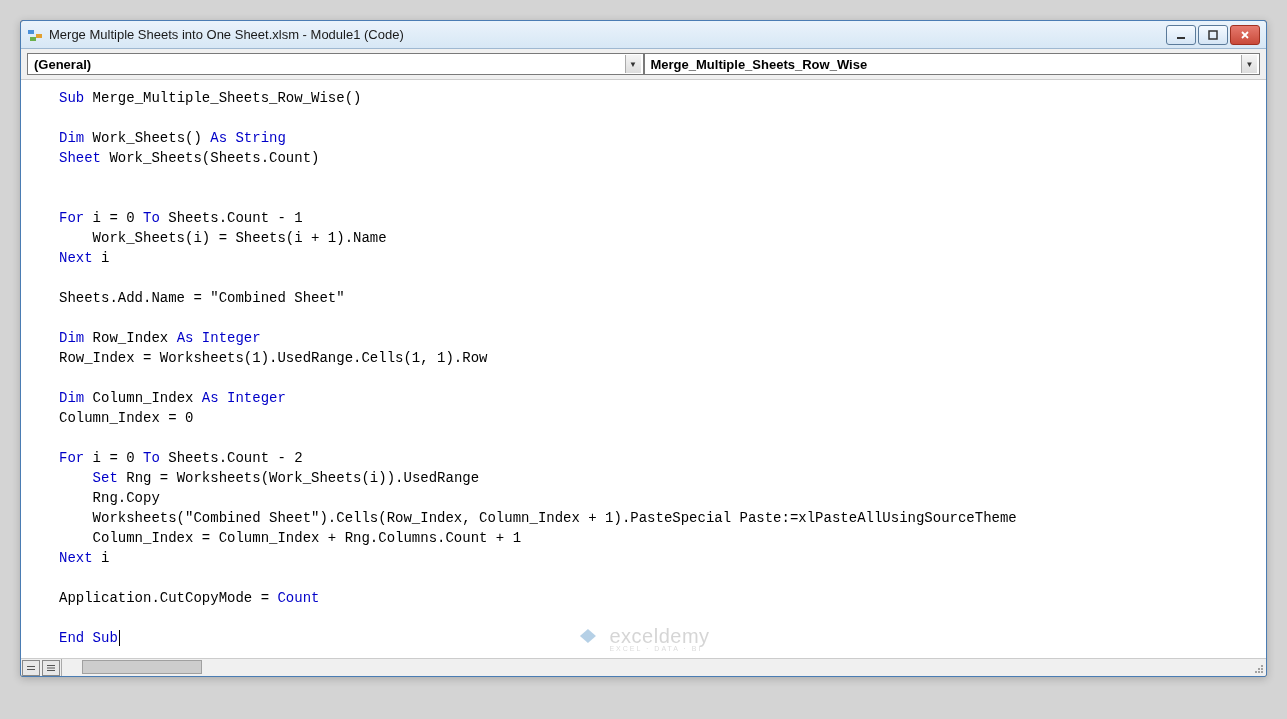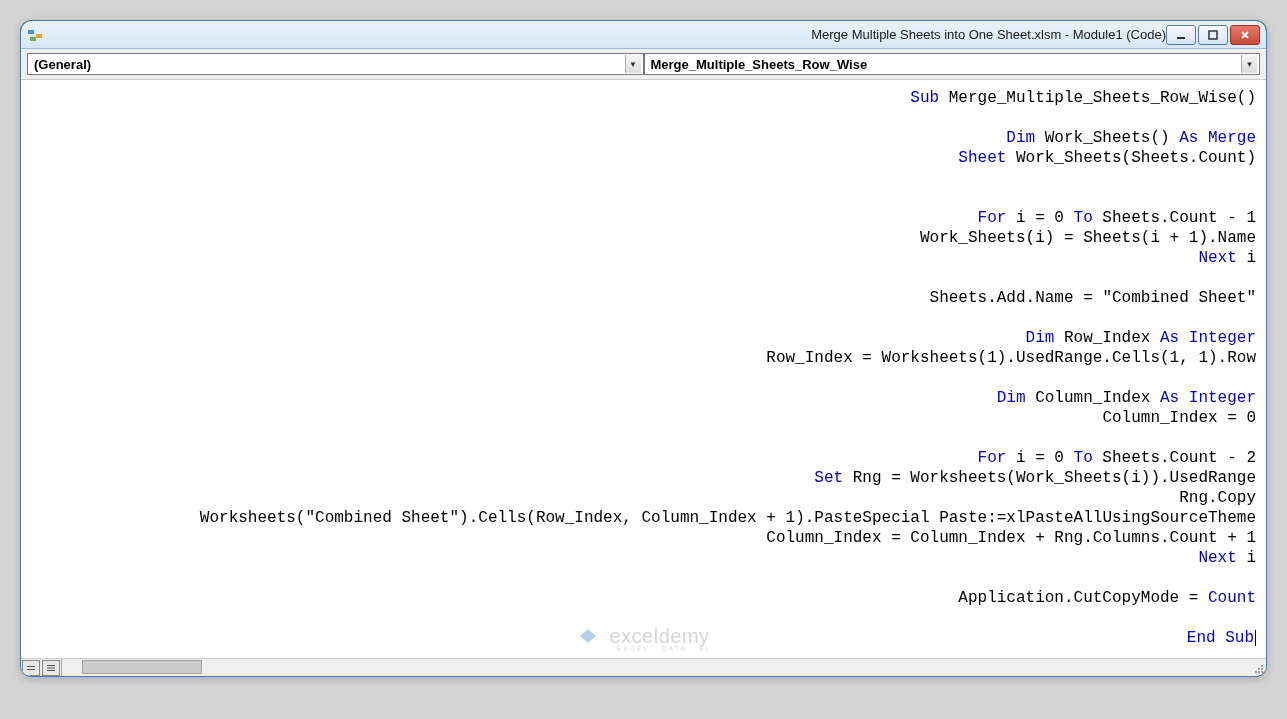--- a/index.html
+++ b/index.html
@@ -8,24 +8,23 @@
       font-family: "Segoe UI", Tahoma, sans-serif;
       font-size: 13px;
       padding: 20px;
       width: 1287px;
       height: 719px;
       overflow: hidden;
     }
     .window {
       background: #000000;
       border: 1px solid #4a7cb3;
-      border-radius: 11px;
+      border-radius: 3px;
       box-shadow: 0 2px 8px rgba(0,0,0,0.2);
       overflow: hidden;
-      text-align: right;
     }
     .titlebar {
       background: linear-gradient(to bottom, #eaf3fb 0%, #d7e7f5 100%);
       height: 28px;
       display: flex;
       align-items: center;
       padding: 0 6px;
       border-bottom: 1px solid #9fb8d1;
     }
     .titlebar-icon {
@@ -100,26 +99,25 @@
     }
     .code-container {
       background: #fff;
       position: relative;
     }
     .code-area {
       height: 578px;
       overflow: auto;
       padding: 8px 10px 8px 38px;
       font-family: Consolas, "Courier New", monospace;
-      font-size: 16px;
+      font-size: 14px;
       line-height: 20px;
       white-space: pre;
       color: #000;
       position: relative;
-      margin-left: 24px;
     }
     .code-area::-webkit-scrollbar { width: 16px; height: 16px; }
     .code-area::-webkit-scrollbar-track { background: #f0f0f0; }
     .code-area::-webkit-scrollbar-thumb { background: #c0c0c0; border: 1px solid #a0a0a0; }
     .kw { color: #0000c8; }
     .cursor {
       display: inline-block;
       width: 1px;
       height: 16px;
       background: #000;
@@ -242,21 +240,21 @@
     </div>
     <div class="dropdown">
       <span>Merge_Multiple_Sheets_Row_Wise</span>
       <span class="dropdown-arrow">▼</span>
     </div>
   </div>
 
   <div class="code-container">
     <div class="code-area" id="code-area"><span class="kw">Sub</span><span> Merge_Multiple_Sheets_Row_Wise()
 
-</span><span class="kw">Dim</span><span> Work_Sheets() </span><span class="kw">As Merge</span><span>
+</span><span class="kw">Dim</span><span> Work_Sheets() </span><span class="kw">As String</span><span>
 </span><span class="kw">Sheet</span><span> Work_Sheets(Sheets.Count)
 
 
 </span><span class="kw">For</span><span> i = 0 </span><span class="kw">To</span><span> Sheets.Count - 1
     Work_Sheets(i) = Sheets(i + 1).Name
 </span><span class="kw">Next</span><span> i
 
 Sheets.Add.Name = "Combined Sheet"
 
 </span><span class="kw">Dim</span><span> Row_Index </span><span class="kw">As Integer</span><span>

